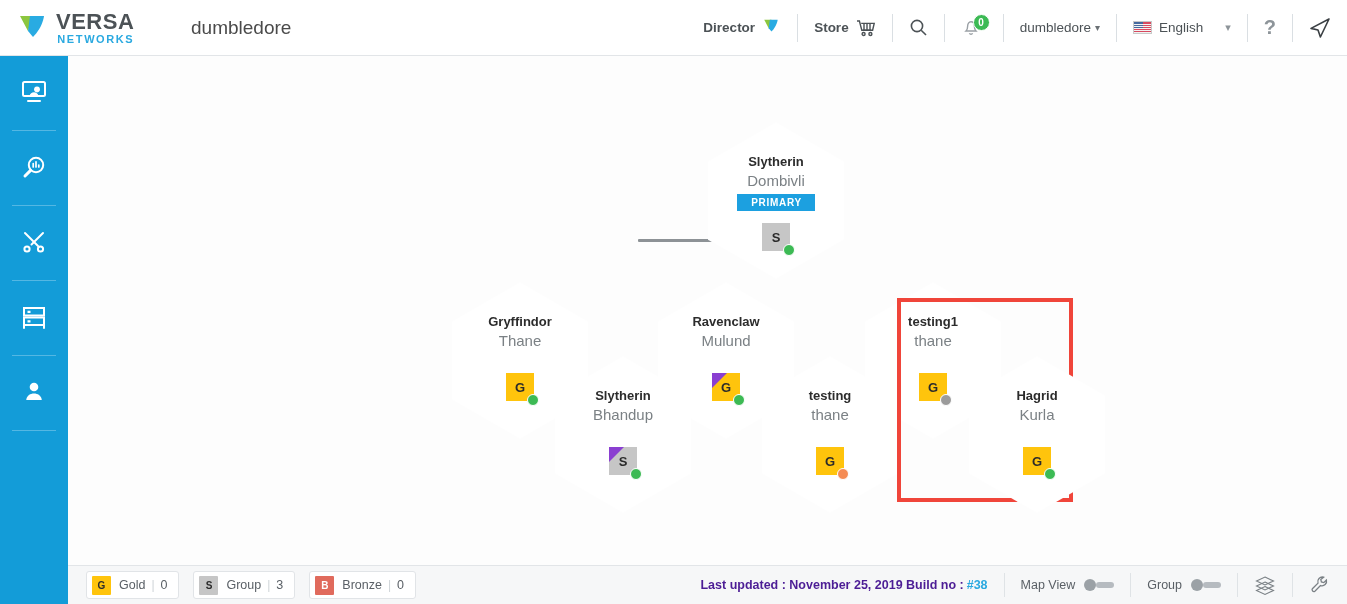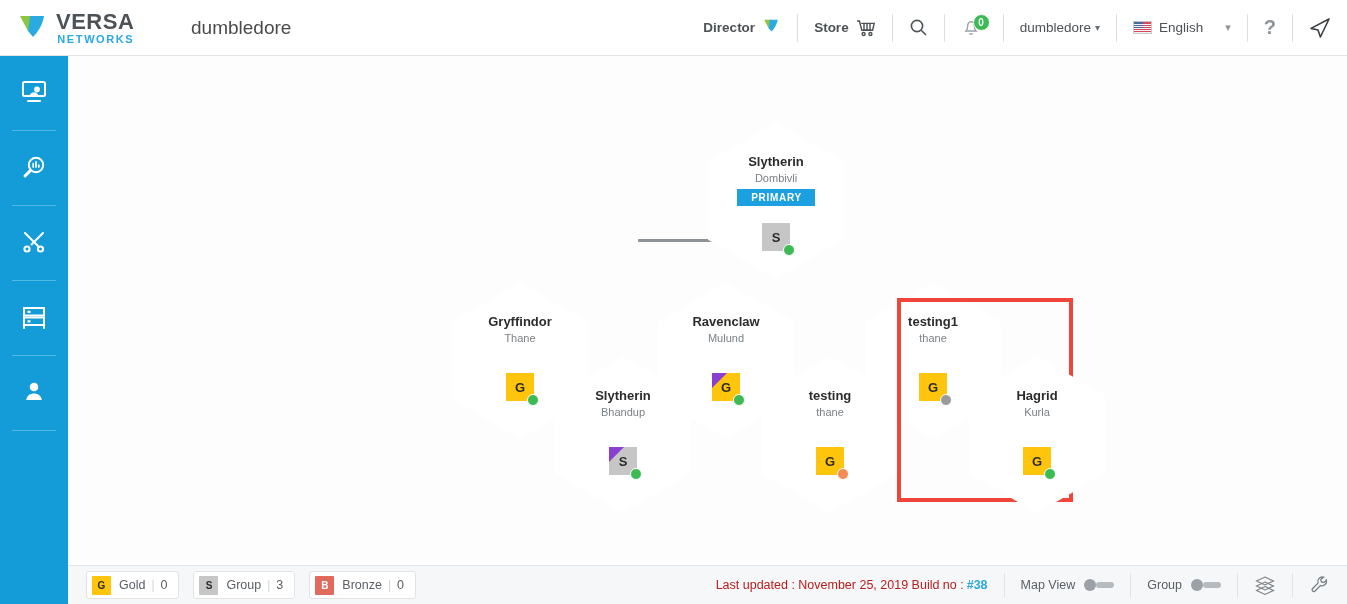--- a/index.html
+++ b/index.html
@@ -90,21 +90,21 @@
     background: #ffffff;
     clip-path: polygon(50% 0%, 100% 25%, 100% 75%, 50% 100%, 0% 75%, 0% 25%);
     filter: drop-shadow(0 1px 2px rgba(0,0,0,0.16));
     display: flex; flex-direction: column; align-items: center;
   }
   .hex-title {
     margin-top: 33px; font-size: 13px; font-weight: bold; color: #2c2c2c;
     line-height: 1.15; text-align: center; white-space: nowrap;
   }
   .hex-sub {
-    font-size: 11px; color: #7b8185; margin-top: 2px; text-align: center;
+    font-size: 15px; color: #7b8185; margin-top: 2px; text-align: center;
     white-space: nowrap;
   }
   .hex-badge {
     margin-top: 5px; background: #1ca0e0; color: #ffffff;
     font-size: 10px; font-weight: bold; letter-spacing: 0.7px;
     padding: 3px 13px 3px 14px;
   }
   .tile-wrap { position: relative; margin-top: auto; margin-bottom: 38px; }
   .tile {
     position: relative; width: 28px; height: 28px;
@@ -156,21 +156,21 @@
   .legend-name { font-size: 12.5px; color: #5a6066; }
   .legend-divider { color: #cfd4d8; margin: 0 6px; font-size: 12px; }
   .legend-count { font-size: 12.5px; color: #5a6066; }
 
   .footer-right { margin-left: auto; display: flex; align-items: center; height: 39px; }
   .fr-item {
     display: flex; align-items: center; height: 24px; padding: 0 16px;
     font-size: 12.5px; color: #5a6066; white-space: nowrap;
   }
   .fr-item.sep { border-right: 1px solid #dfe3e6; }
-  .lastupd { font-weight: normal; color: #b91c1c; }
+  .lastupd { font-weight: bold; color: #4c1d95; }
   .build-link { color: #2aa9e0; font-weight: bold; margin-left: 3px; }
   .toggle {
     width: 30px; height: 12px; position: relative; margin-left: 9px;
     display: inline-block;
   }
   .toggle .track {
     position: absolute; right: 0; top: 3px; width: 18px; height: 6px;
     background: #b6bbc0; border-radius: 3px;
   }
   .toggle .knob {

